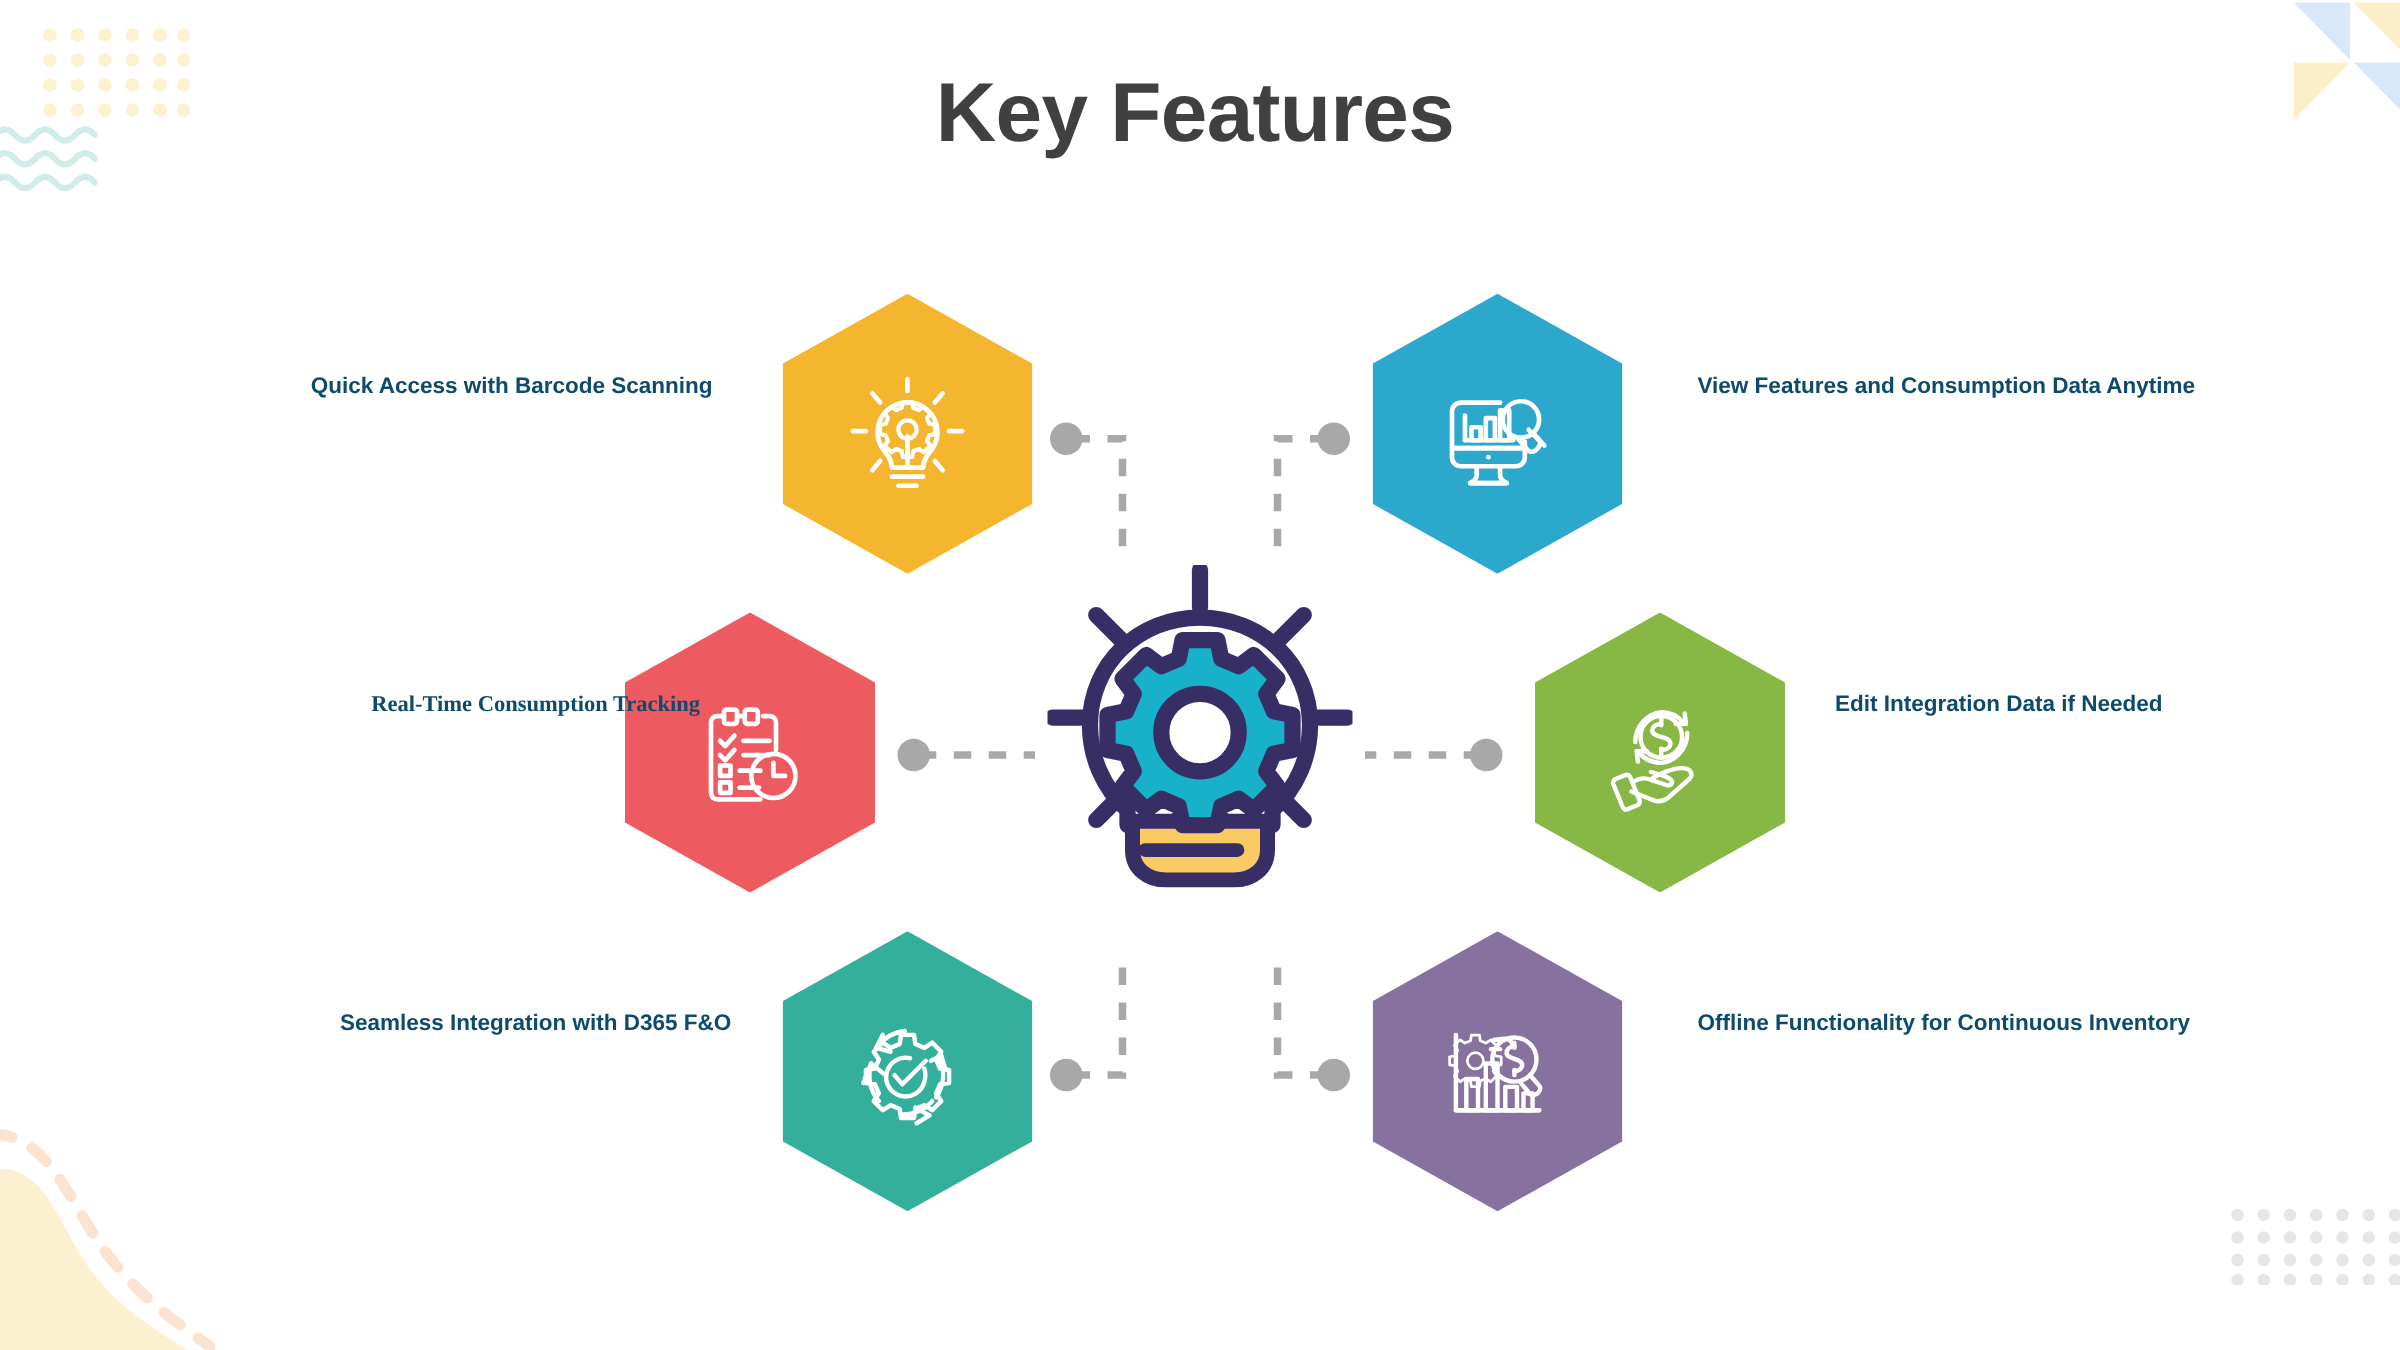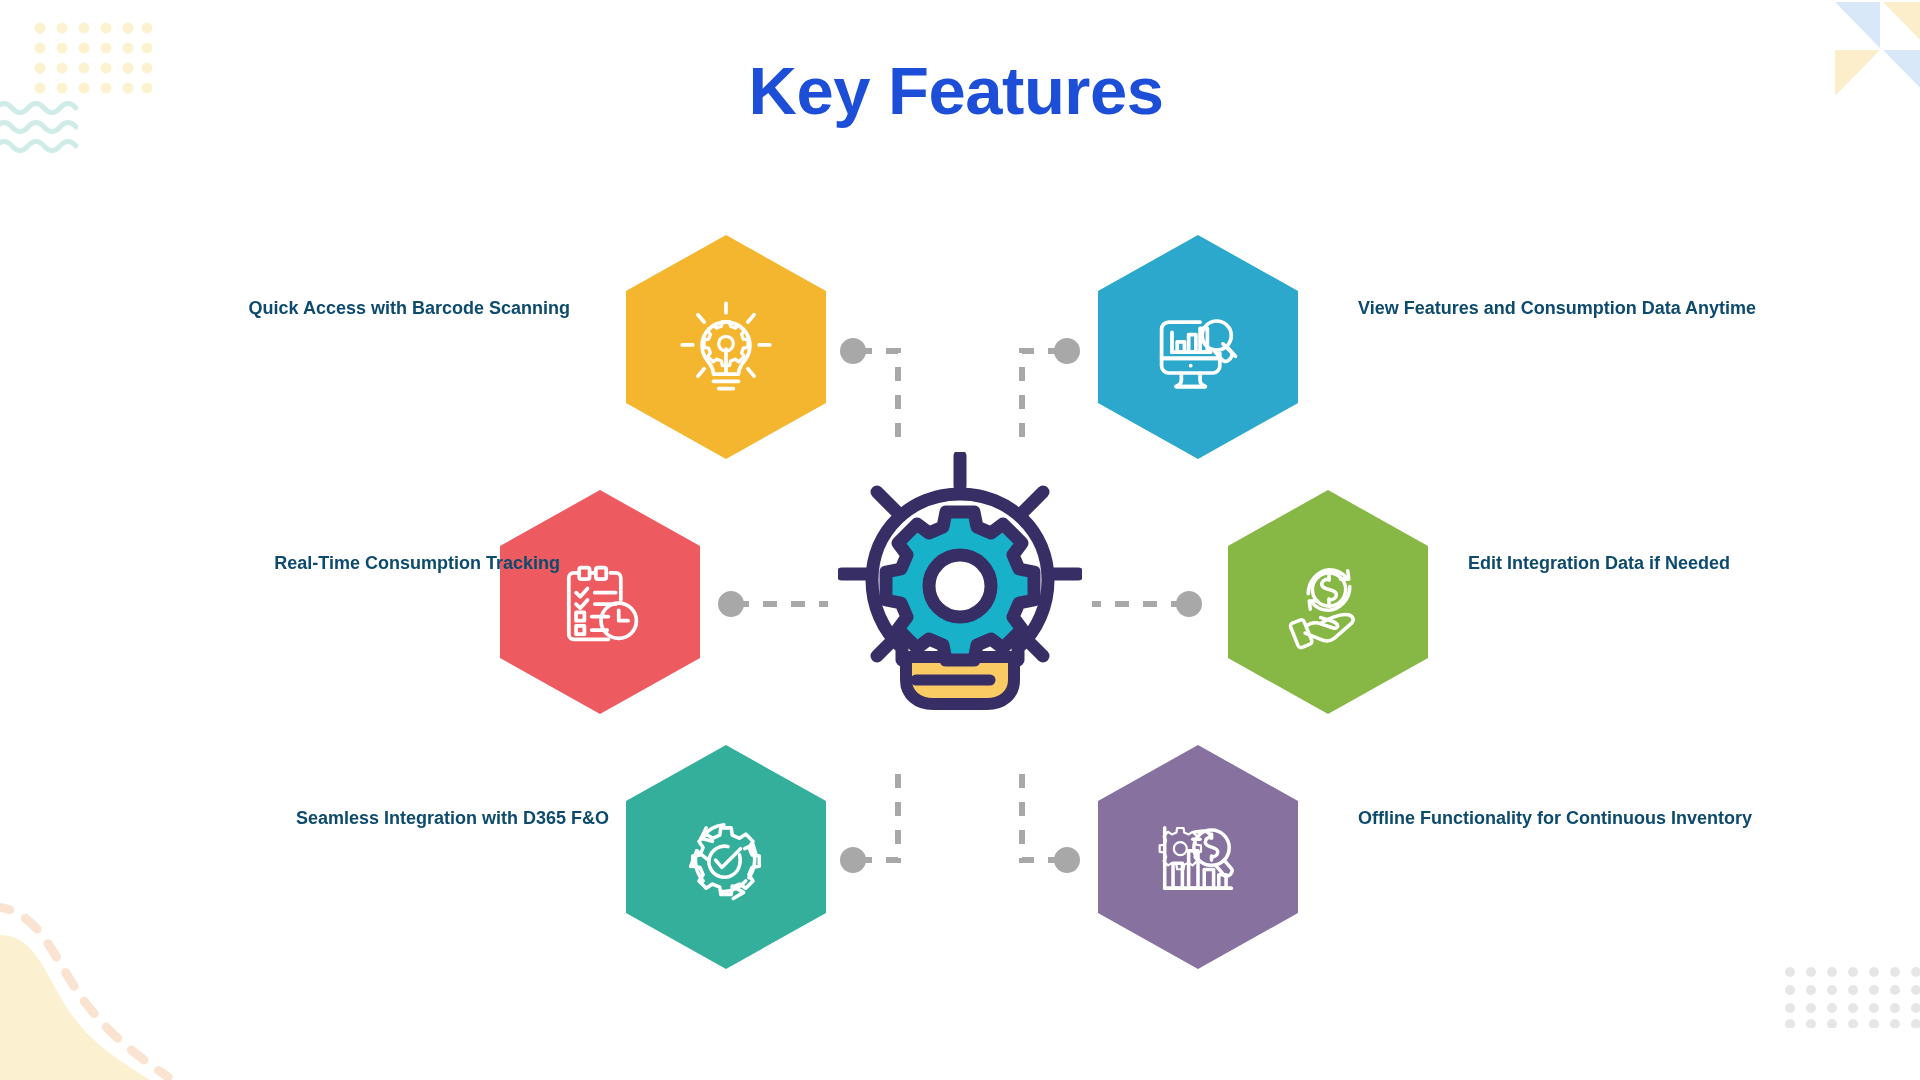--- a/index.html
+++ b/index.html
@@ -17,21 +17,21 @@
   #deco-waves-teal  { left: 0px;  top: 98px; width: 78px;  height: 56px; }
   #deco-tri-corner  { right: 0px; top: 0px;  width: 130px; height: 100px; }
   #deco-dots-gray   { right: 0px; bottom: 52px; width: 136px; height: 62px; }
   #deco-blob        { left: 0px;  bottom: 0px;  width: 175px; height: 185px; }
 
   
   #page-title {
     position: absolute; left: 0; top: 52px; width: 1912px;
     text-align: center;
     font-size: 67px; font-weight: bold; letter-spacing: -0.5px;
-    color: #1d4ed8;
+    color: #404040;
   }
 
   
   #center-bulb { position: absolute; left: 838px; top: 452px; width: 244px; height: 258px; }
 
   
   #connectors { position: absolute; left: 0; top: 0; width: 1920px; height: 1080px; }
 
   
   .hex {
@@ -52,22 +52,22 @@
   
   .label {
     position: absolute;
     color: #0c4a6e;
     font-size: 18px; font-weight: bold; line-height: 1.45;
   }
   .label.right-align { text-align: right; }
   .label.left-align  { text-align: left; }
 
   #label-top-left     { left: 60px;   top: 295px;  width: 510px; }
-  #label-mid-left     { left: 10px;   top: 550px;  width: 550px; }
-  #label-bottom-left  { left: 0px;    top: 805px;  width: 585px; margin-left: 24px; }
+  #label-mid-left     { left: 10px;   top: 550px;  width: 550px; font-family: Liberation Serif, serif; }
+  #label-bottom-left  { left: 0px;    top: 805px;  width: 585px; }
   #label-top-right    { left: 1358px; top: 295px;  width: 520px; }
   #label-mid-right    { left: 1468px; top: 550px;  width: 440px; }
   #label-bottom-right { left: 1358px; top: 805px;  width: 500px; }
 </style>
 </head>
 <body>
 
 <div id="stage">
 
   <svg class="deco" id="deco-dots-yellow" viewBox="0 0 118 80">

